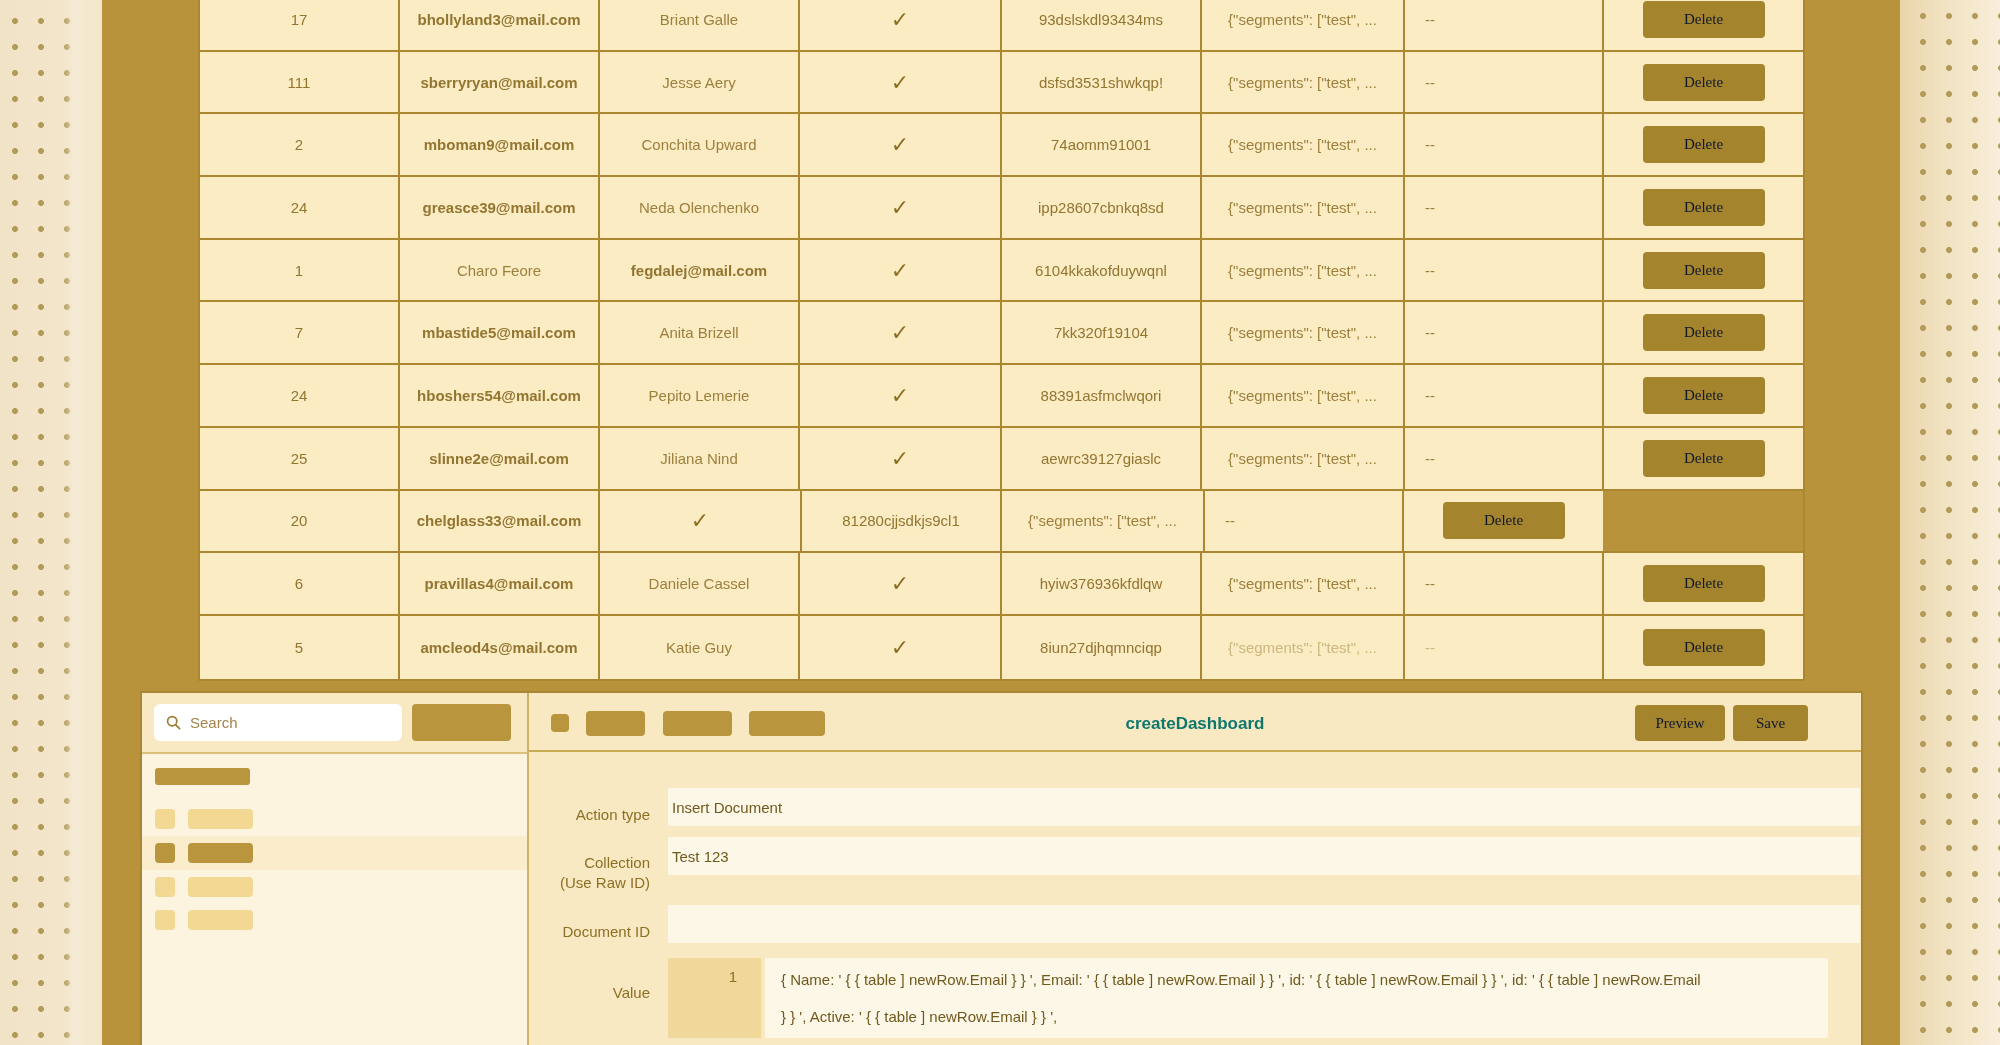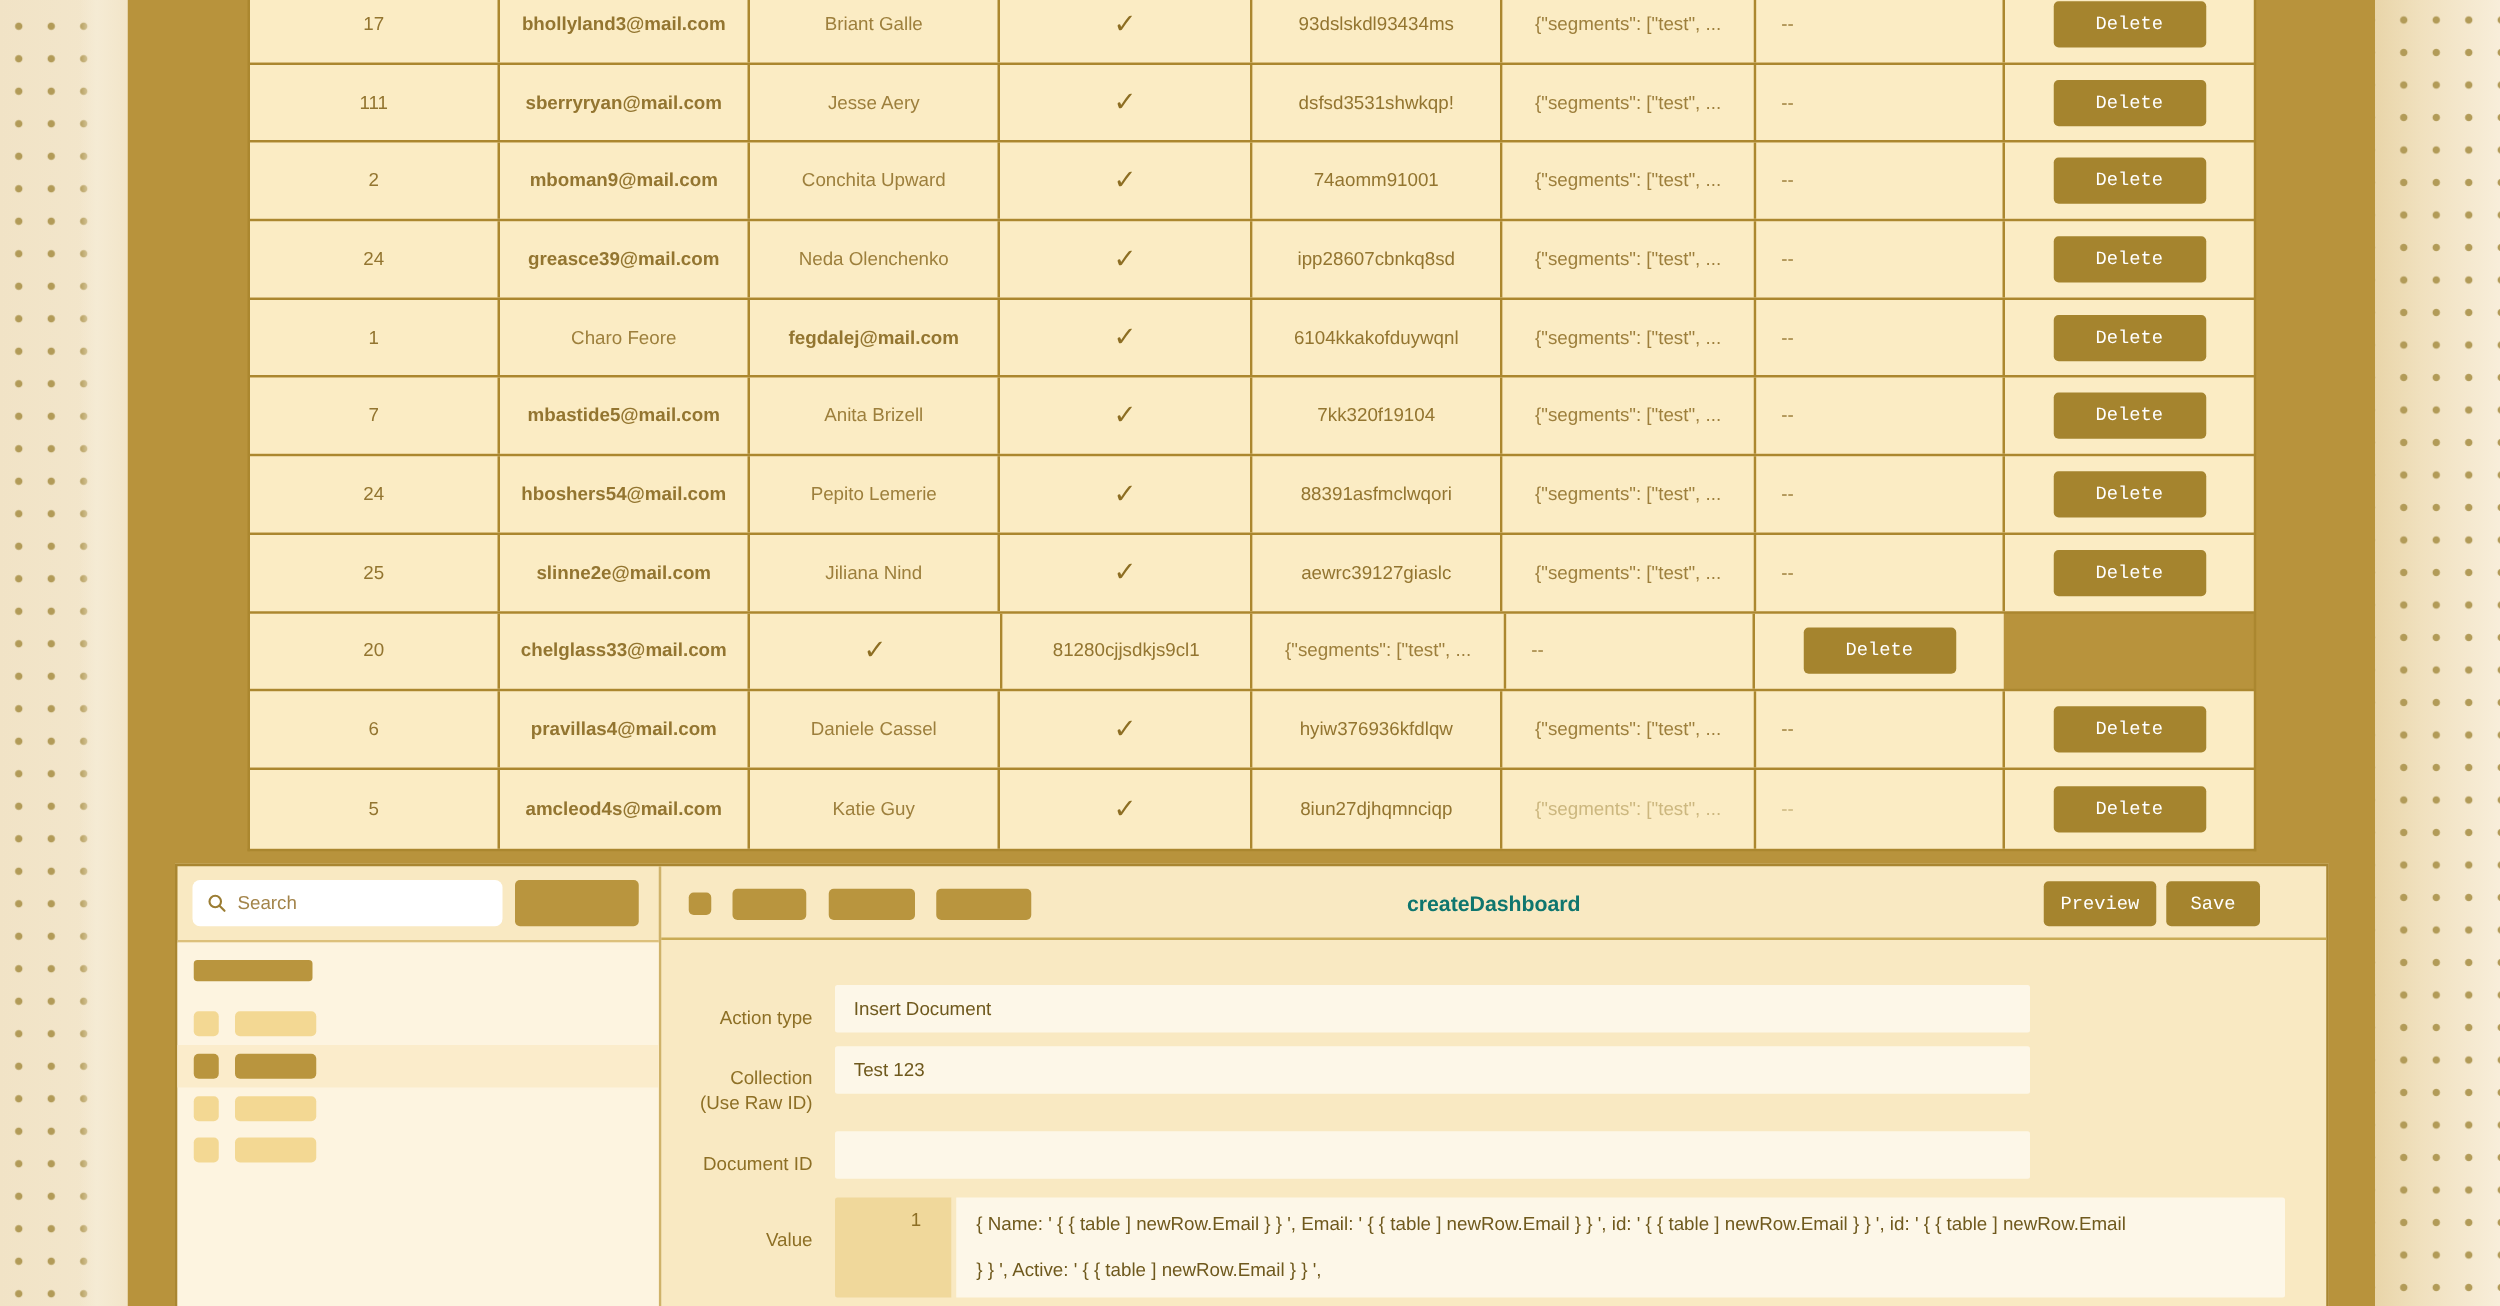--- a/index.html
+++ b/index.html
@@ -44,22 +44,22 @@
   .c-id    { width:200px; }
   .c-email { width:200px; font-weight:700; }
   .c-name  { width:200px; font-weight:400; color:#9d7f3c; }
   .c-check { width:202px; font-family:"DejaVu Sans",sans-serif; font-size:22px; font-weight:700; color:#8d6e23; }
   .c-token { width:200px; }
   .c-seg   { width:203px; font-weight:400; color:#9d7f3c; }
   .c-extra { width:199px; justify-content:flex-start; padding-left:20px; font-weight:400; color:#9d7f3c; }
   .c-del   { width:199px; }
   .faded .c-seg, .faded .c-extra { color:#ccb77f; }
   .btn {
-    background:#a5842e; color:#ffffff; border:none; border-radius:4px;
-    font-family:Liberation Mono, monospace; font-size:15px; cursor:pointer;
+    background:#a5842e; color:#0f172a; border:none; border-radius:4px;
+    font-family:Liberation Serif, serif; font-size:15px; cursor:pointer;
   }
   .delete-btn { width:122px; height:37px; }
   
   .panel {
     position:absolute; left:140px; top:691px; width:1723px; height:360px;
     background:#f9e9c2; border:2px solid #a98631; display:flex;
   }
   .panel-left { width:387px; border-right:2px solid #cfb269; display:flex; flex-direction:column; }
   .search-bar {
     height:61px; border-bottom:2px solid #dcc07c;
@@ -94,22 +94,22 @@
   }
   .preview-btn { position:absolute; top:12px; right:136px; width:90px; height:36px; }
   .save-btn    { position:absolute; top:12px; right:53px;  width:75px; height:36px; }
   .form { flex:1; padding-top:36px; }
   .frow { display:flex; margin-bottom:11px; }
   .flabel {
     width:139px; flex:0 0 139px; text-align:right; padding-right:18px;
     color:#8d6f25; font-size:15px; line-height:20px; align-self:center;margin-top:16px;
   }
   .finput {
-    width:956px; height:38px; background:#fdf7e8; border-radius:2px;
-    display:flex; align-items:center; padding:0 15px;
+    width:1192px; height:38px; background:#fdf7e8; border-radius:2px;
+    display:flex; align-items:center; padding:0 4px;
     font-size:15px; color:#6f591d;
   }
   .frow-value .flabel { align-self:flex-start; padding-top:9px; }
   .gutter {
     width:93px; flex:0 0 93px; height:80px; background:#f0d89b;
     text-align:right; padding:10px 24px 0 0; color:#8d6f25; font-size:15px;
     border-radius:2px 0 0 2px;
   }
   .code {
     width:1063px; height:80px; background:#fdf7e8; margin-left:4px;

